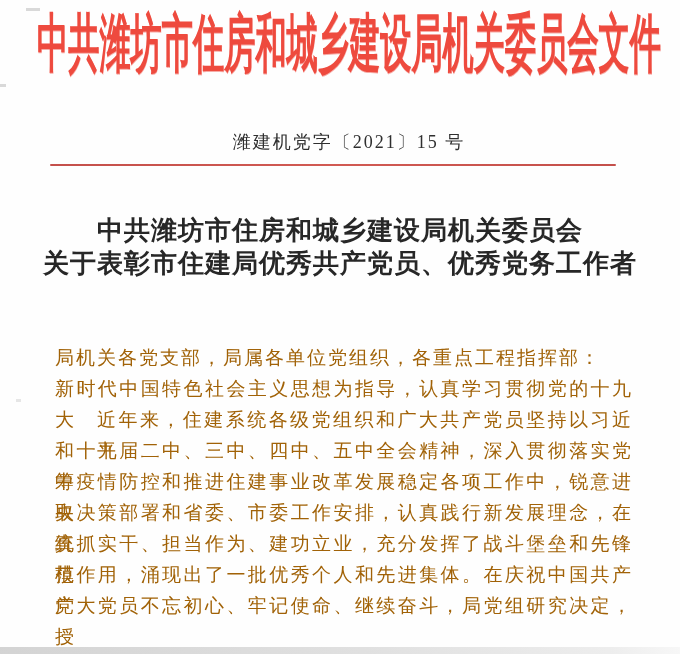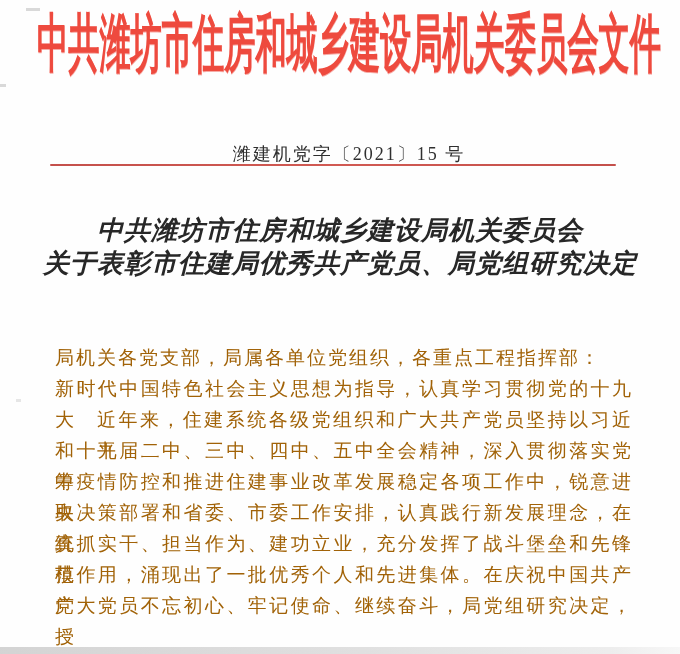--- a/index.html
+++ b/index.html
@@ -38,21 +38,21 @@
     letter-spacing: 0px;
     color: #ee4a3e;
     transform: scale(0.52, 1.06);
     transform-origin: center top;
     text-shadow: 0.5px 0.5px 0 rgba(238, 74, 62, 0.45);
   }
 
   
   .doc-number {
     position: absolute;
-    top: 142px;
+    top: 130px;
     left: 0;
     width: 664px;
     text-align: center;
     font-size: 18px;
     letter-spacing: 2px;
     color: #2f2f2f;
     padding-left: 34px;
   }
 
   
@@ -71,21 +71,20 @@
     position: absolute;
     top: 214px;
     left: 30px;
     width: 620px;
     text-align: center;
     font-weight: 700;
     font-size: 26px;
     line-height: 33px;
     color: #272727;
     letter-spacing: 1px;
-    font-style: italic;
   }
 
   
   .body-text {
     position: absolute;
     top: 342px;
     left: 55px;
     width: 578px;
     font-size: 19px;
     line-height: 31px;
@@ -138,21 +137,21 @@
   <div class="red-header">
     <div class="org-title">中共潍坊市住房和城乡建设局机关委员会文件</div>
   </div>
 
   <div class="doc-number">潍建机党字〔2021〕15 号</div>
 
   <div class="red-rule"></div>
 
   <div class="doc-title">
     <div class="title-line">中共潍坊市住房和城乡建设局机关委员会</div>
-    <div class="title-line">关于表彰市住建局优秀共产党员、局党组研究决定</div>
+    <div class="title-line">关于表彰市住建局优秀共产党员、优秀党务工作者</div>
   </div>
 
   <div class="body-text">
     <div class="body-line">局机关各党支部，局属各单位党组织，各重点工程指挥部：</div>
     <div class="body-line justified">新时代中国特色社会主义思想为指导，认真学习贯彻党的十九大</div>
     <div class="body-line justified indent2">近年来，住建系统各级党组织和广大共产党员坚持以习近平</div>
     <div class="body-line justified">和十九届二中、三中、四中、五中全会精神，深入贯彻落实党中</div>
     <div class="body-line justified">筹疫情防控和推进住建事业改革发展稳定各项工作中，锐意进取、</div>
     <div class="body-line justified">央决策部署和省委、市委工作安排，认真践行新发展理念，在统</div>
     <div class="body-line justified">真抓实干、担当作为、建功立业，充分发挥了战斗堡垒和先锋模</div>

